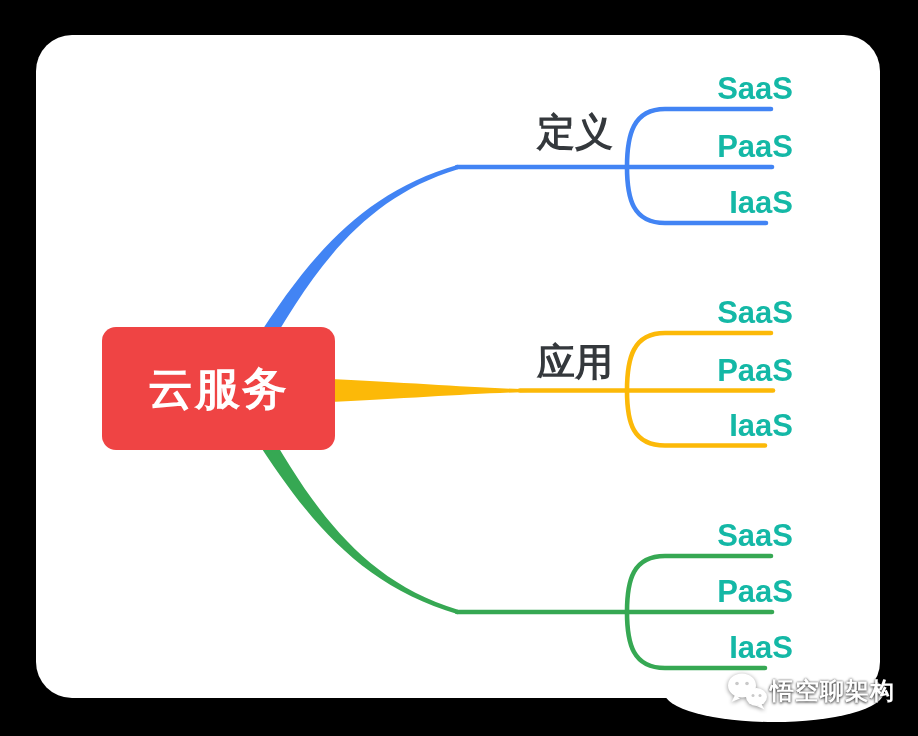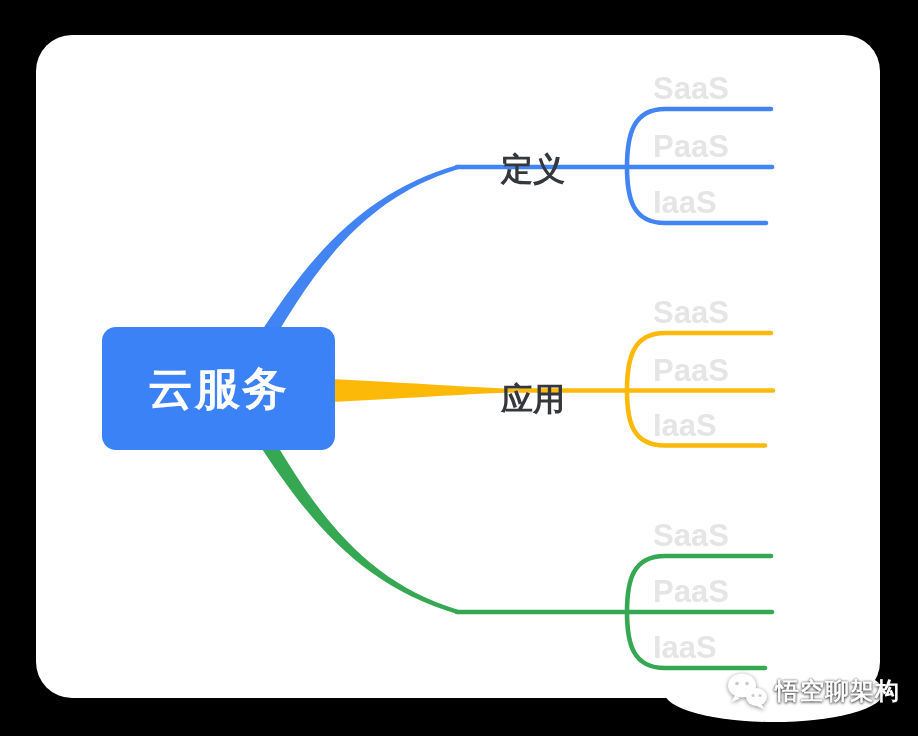--- a/index.html
+++ b/index.html
@@ -12,33 +12,33 @@
   .wm-blob{position:absolute;left:664px;top:662px;width:220px;height:60px;
         background:#fff;border-radius:50%;z-index:1;}
 
   svg.lines{position:absolute;left:0;top:0;z-index:2;}
   .ln{fill:none;stroke-width:4.6;stroke-linecap:round;}
   .ln.blue{stroke:#4284f4;} .fill.blue{fill:#4284f4;stroke:none;}
   .ln.yellow{stroke:#fcb908;} .fill.yellow{fill:#fcb908;stroke:none;}
   .ln.green{stroke:#36a853;} .fill.green{fill:#36a853;stroke:none;}
 
   .root-node{position:absolute;left:102px;top:327px;width:233px;height:123px;
-        background:#3b82f6;border-radius:14px;z-index:3;
+        background:#ef4444;border-radius:14px;z-index:3;
         display:flex;align-items:center;justify-content:center;}
   .root-node span{color:#fff;font-size:45px;font-weight:bold;letter-spacing:2px;}
 
-  .parent-label{position:absolute;left:453px;width:160px;text-align:center;
-        font-size:32px;line-height:42px;font-weight:800;color:#34383c;z-index:3;margin-top:37px;}
+  .parent-label{position:absolute;left:453px;width:160px;text-align:right;
+        font-size:38px;line-height:42px;font-weight:800;color:#34383c;z-index:3;}
   .p-def{top:111px;} .p-app{top:341px;} .p-pri{top:555px;}
 
-  .child-label{position:absolute;left:653px;width:140px;text-align:left;
-        font-size:31px;line-height:34px;font-weight:600;color:#e5e5e5;z-index:3;}
+  .child-label{position:absolute;left:653px;width:140px;text-align:right;
+        font-size:31px;line-height:34px;font-weight:600;color:#14b8a6;z-index:3;}
 
   .watermark{position:absolute;left:726px;top:671px;z-index:5;
-        display:flex;align-items:center;gap:5px;}
+        display:flex;align-items:center;}
   .wm-icon{filter:drop-shadow(0 1px 2px rgba(0,0,0,.45));}
   .wm-text{color:#fff;font-size:24px;font-weight:700;letter-spacing:1px;
         text-shadow:0 1px 3px rgba(0,0,0,.75),0 0 2px rgba(0,0,0,.55);}
 </style>
 </head>
 <body>
 
 <div class="stage">
 
   <div class="card"></div>

